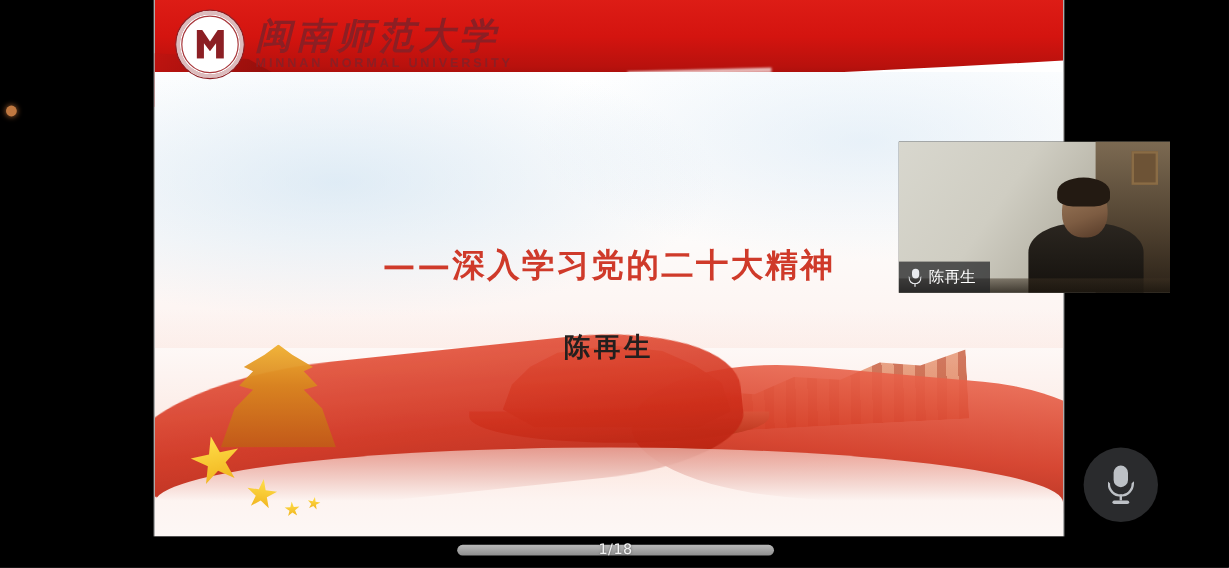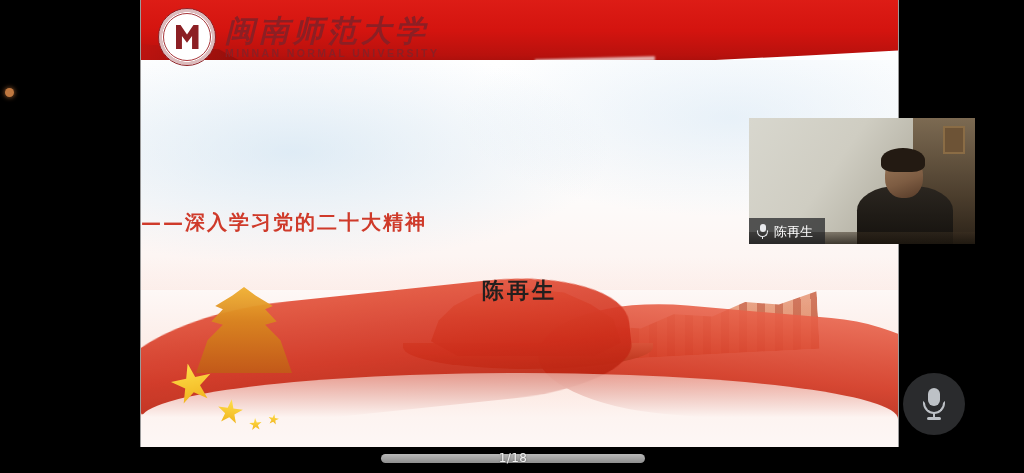--- a/index.html
+++ b/index.html
@@ -29,21 +29,21 @@
     width: 9px;
     height: 9px;
     border-radius: 50%;
     background: #c07840;
     box-shadow: 0 0 4px 1px rgba(200,120,60,.55);
   }
 
   
   .slide {
     position: absolute;
-    left: 141px;
+    left: 129px;
     top: 0px;
     width: 757px;
     height: 447px;
     background: #ffffff;
     overflow: hidden;
     box-shadow: 0 0 0 1px #9a9a9a;
   }
 
   
   .ribbon {
@@ -166,22 +166,23 @@
     font-style: italic;
     letter-spacing: 5px;
     color: #d0271d;
     text-shadow: 1px 1px 0 rgba(150,20,14,.35);
     z-index: 5;
   }
   .title-sub {
     position: absolute;
     left: 0; right: 0;
     top: 206px;
+    text-align: center;
     font-family: "DejaVu Serif", serif;
-    font-size: 20px;
+    font-size: 27px;
     line-height: 32px;
     font-weight: 700;
     letter-spacing: 2px;
     color: #cf3a2a;
     z-index: 5;
   }
   .presenter {
     position: absolute;
     left: 0; right: 0;
     top: 276px;

